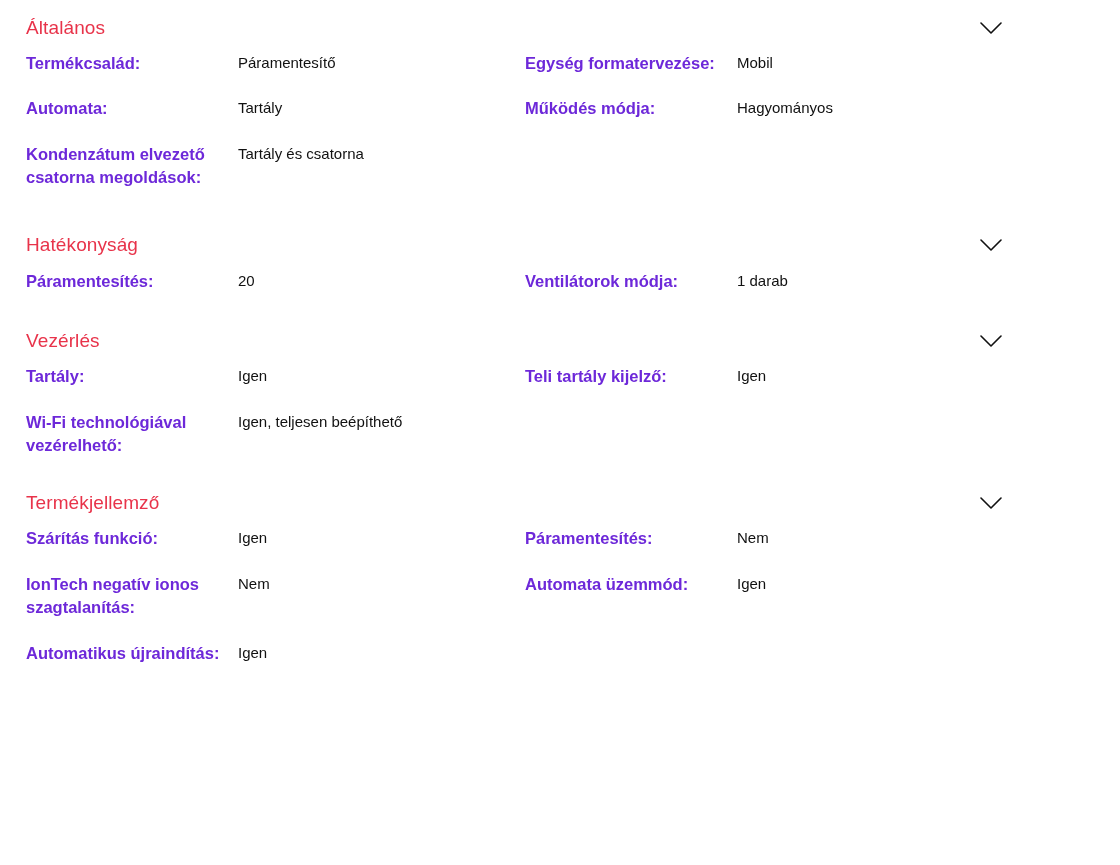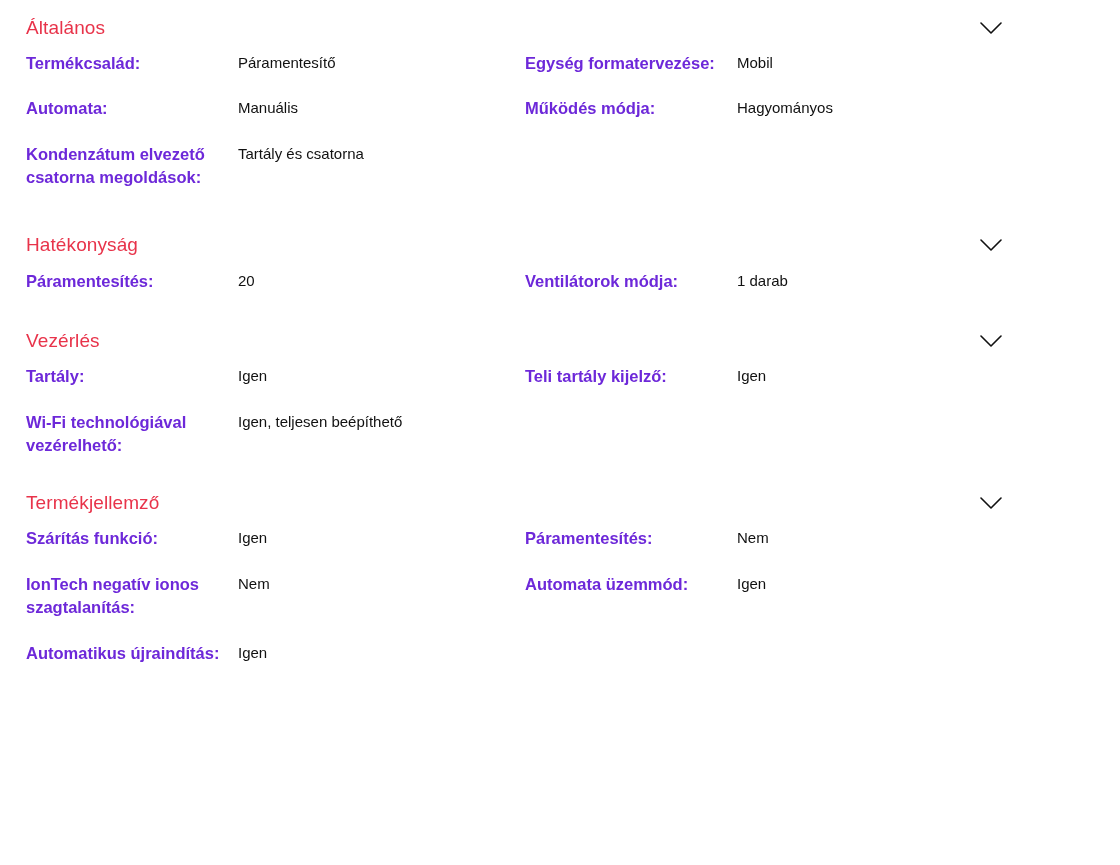--- a/index.html
+++ b/index.html
@@ -93,21 +93,21 @@
       <div class="spec-row">
         <div class="spec-label">Termékcsalád:</div>
         <div class="spec-value">Páramentesítő</div>
       </div>
       <div class="spec-row">
         <div class="spec-label">Egység formatervezése:</div>
         <div class="spec-value">Mobil</div>
       </div>
       <div class="spec-row">
         <div class="spec-label">Automata:</div>
-        <div class="spec-value">Manuális</div>
+        <div class="spec-value">Tartály</div>
       </div>
       <div class="spec-row">
         <div class="spec-label">Működés módja:</div>
         <div class="spec-value">Hagyományos</div>
       </div>
       <div class="spec-row">
         <div class="spec-label">Kondenzátum elvezető csatorna megoldások:</div>
         <div class="spec-value">Tartály és csatorna</div>
       </div>
     </div>

